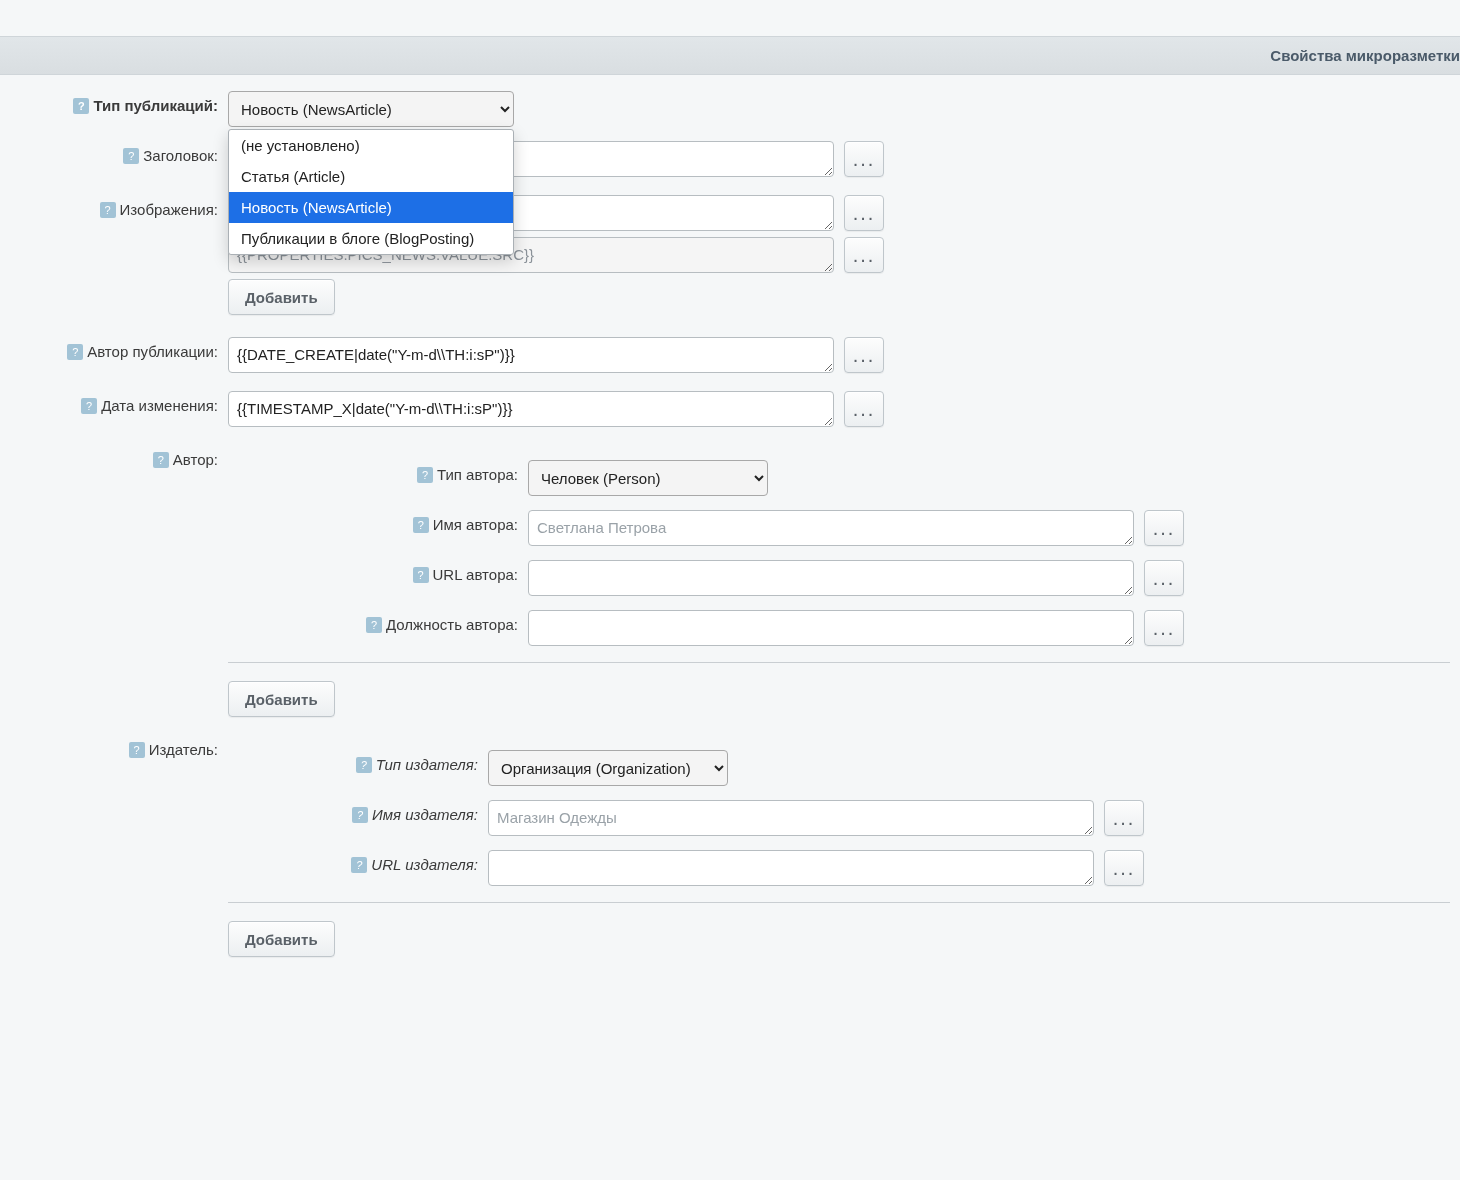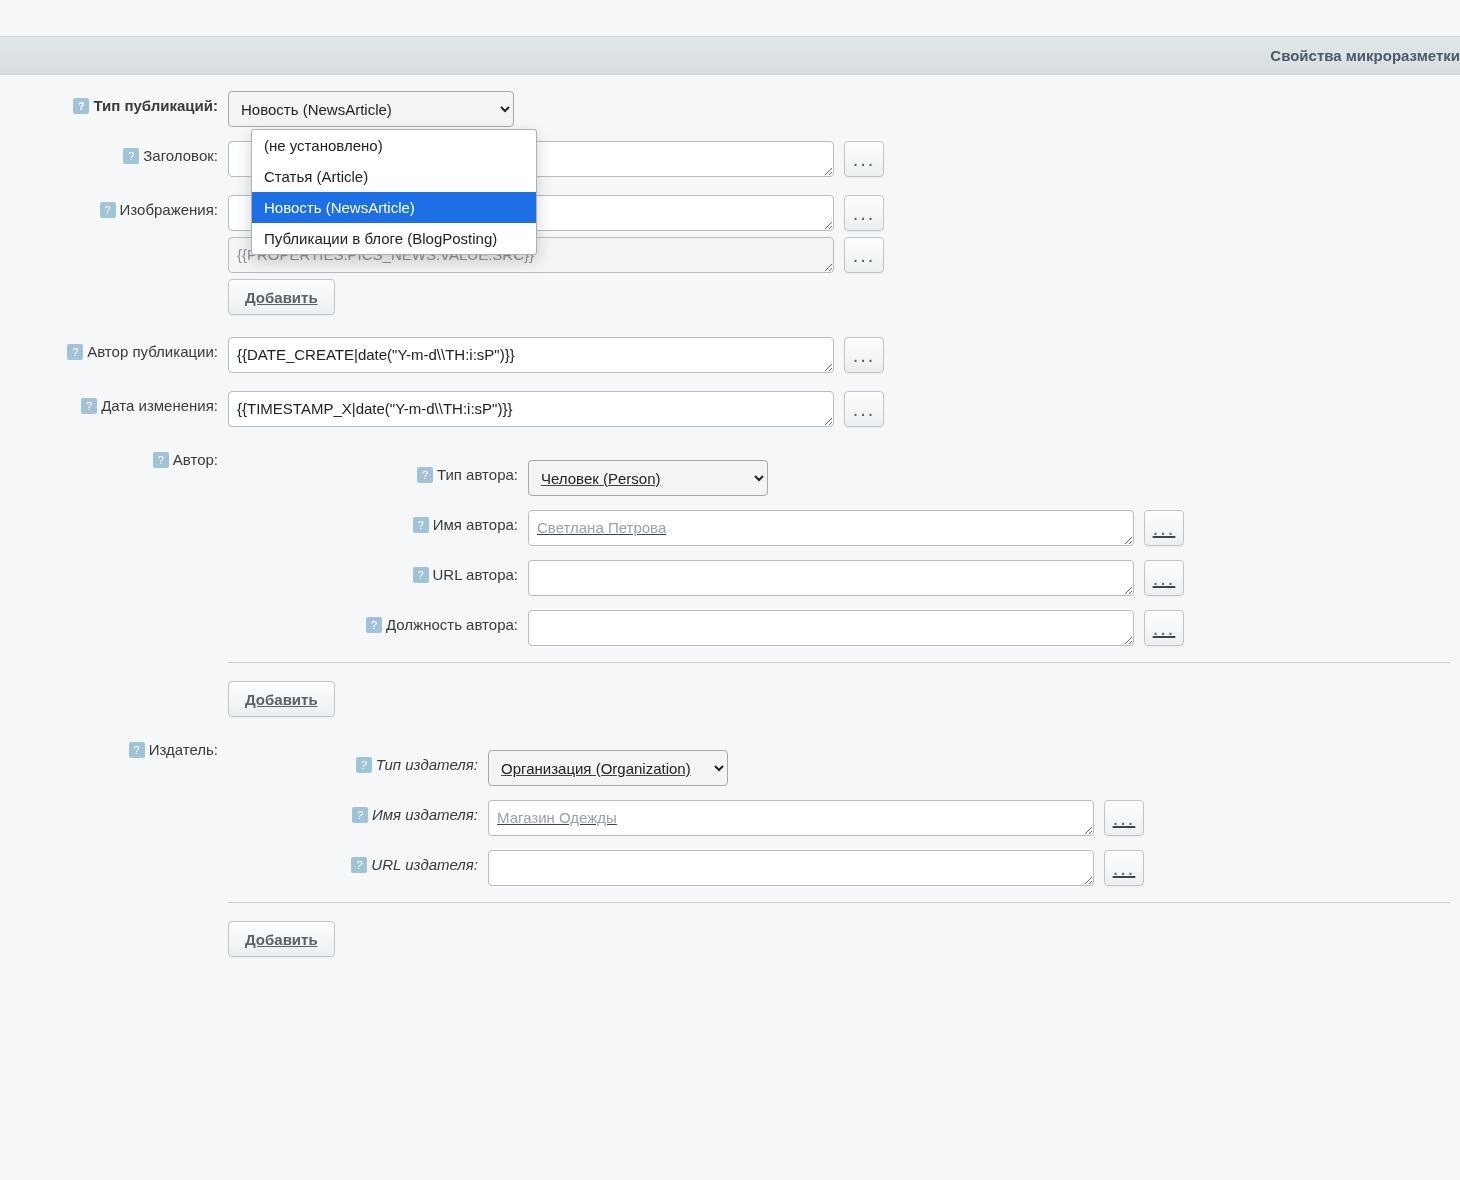--- a/index.html
+++ b/index.html
@@ -99,33 +99,31 @@
     height: 36px;
     padding: 0 16px;
     font-size: 15px;
     font-weight: bold;
     color: #5a6168;
     border: 1px solid #bfc6cb;
     border-radius: 4px;
     background: linear-gradient(#fdfdfd, #eceff1);
     cursor: pointer;
     box-shadow: 0 1px 0 #fff inset, 0 1px 1px rgba(0,0,0,.05);
-    text-decoration: underline;
   }
   .dropdown {
     position: absolute;
     top: 38px; left: 0;
     width: 286px;
     background: #fff;
     border: 1px solid #aab0b5;
     border-radius: 3px;
     box-shadow: 0 6px 16px rgba(0,0,0,.18);
     z-index: 50;
     overflow: hidden;
-    margin-left: 23px;
   }
   .dropdown .opt {
     padding: 7px 12px;
     font-size: 15px;
     color: #222;
     cursor: pointer;
   }
   .dropdown .opt.selected {
     background: #1d6fe6;
     color: #fff;
@@ -140,21 +138,20 @@
     text-align: right;
     padding-right: 10px;
     padding-top: 6px;
     color: #3a3a3a;
   }
   .sub-content {
     flex: 1;
     display: flex;
     align-items: flex-start;
     gap: 10px;
-    text-decoration: underline;
   }
   hr.sep {
     border: none;
     border-top: 1px solid #c9ced2;
     margin: 16px 0 18px 210px;
   }
   .pub-sub-label { flex: 0 0 260px; font-style: italic; }
 </style>
 </head>
 <body>

